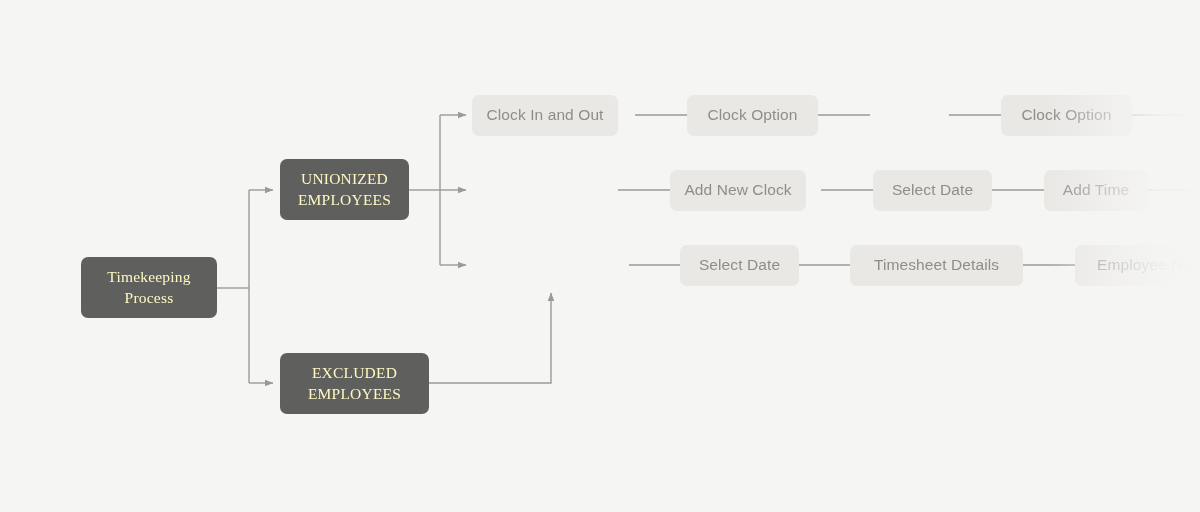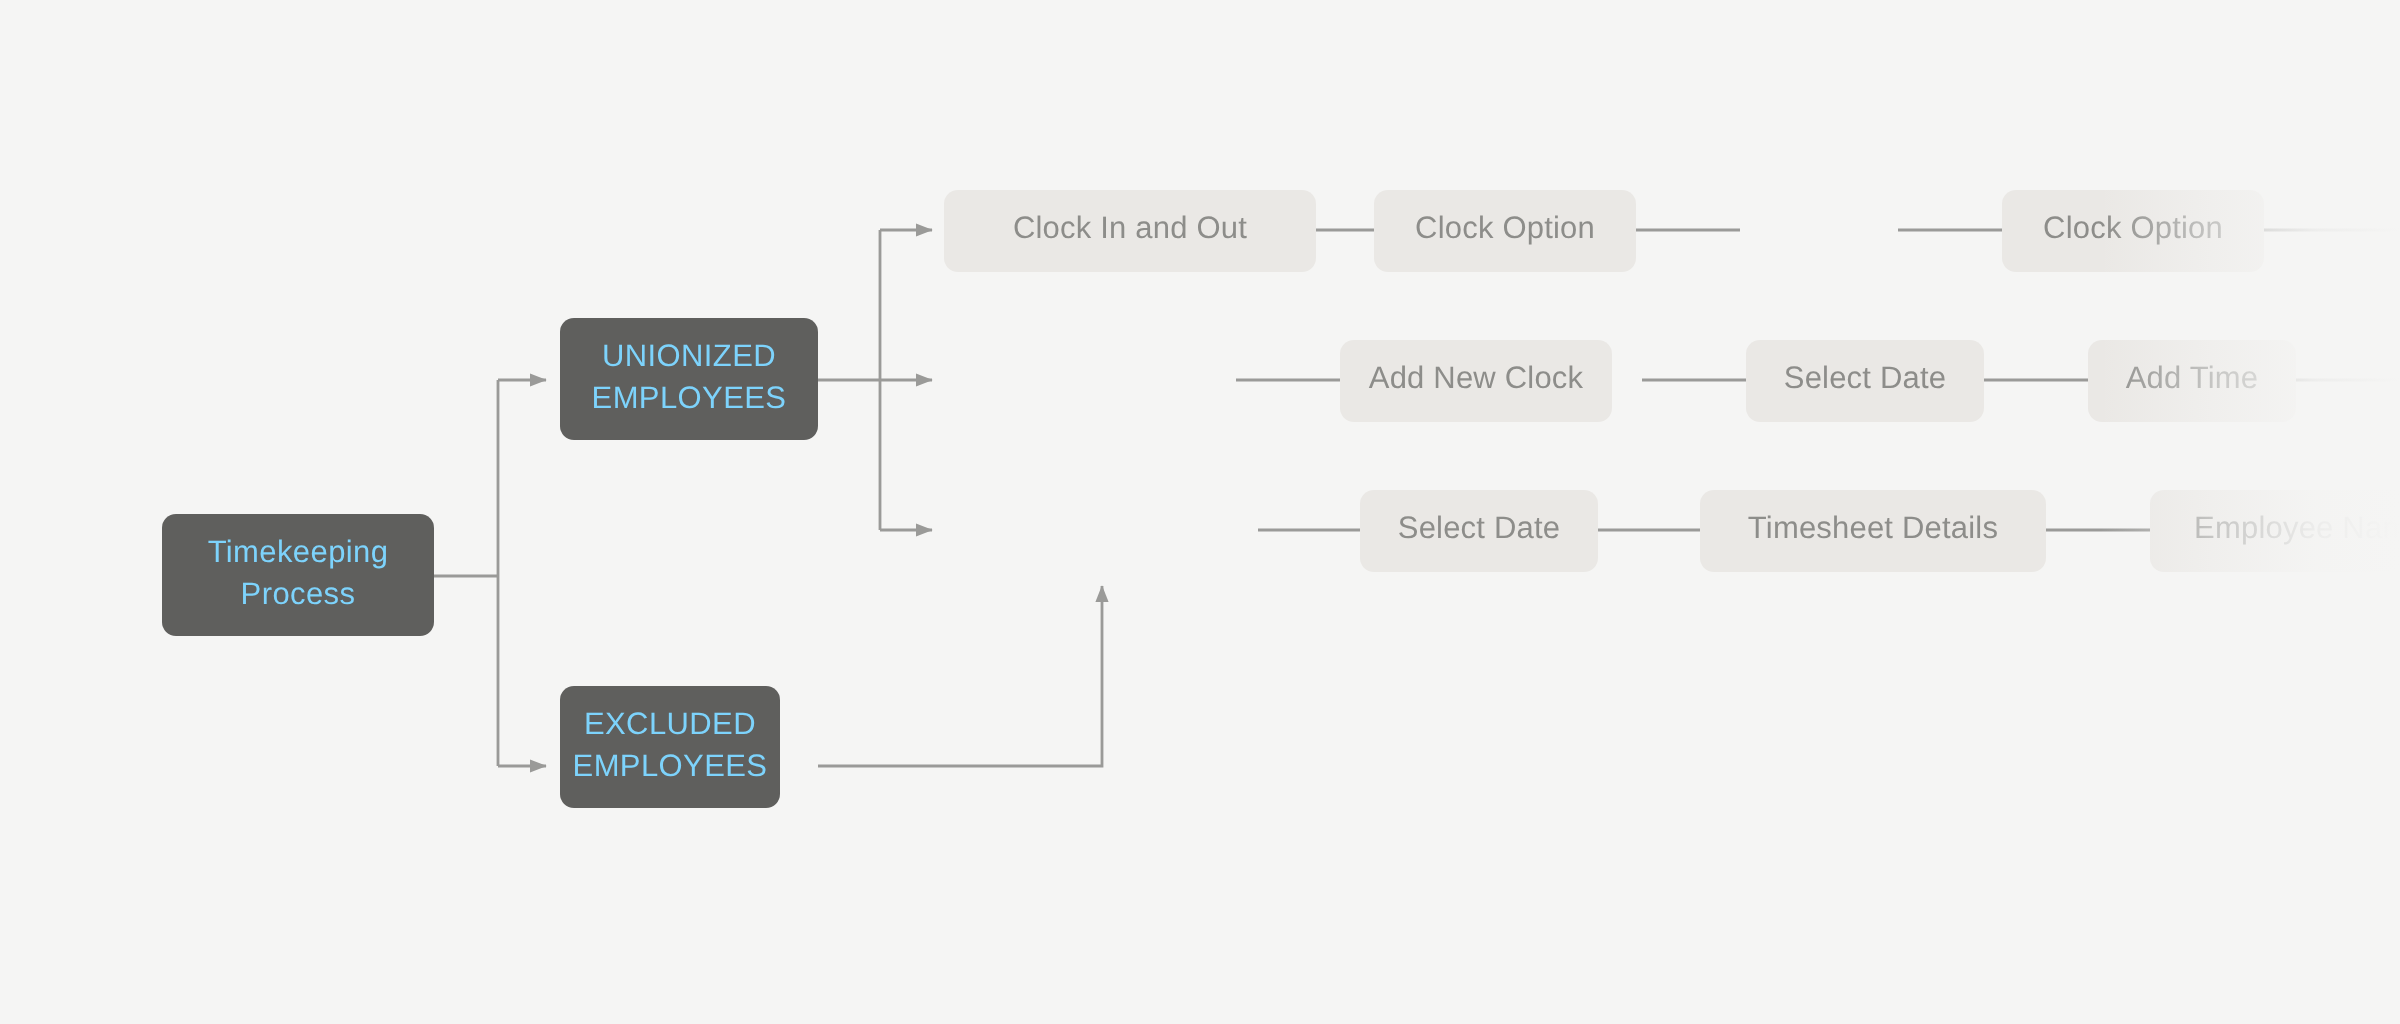--- a/index.html
+++ b/index.html
@@ -47,23 +47,24 @@
     align-items: center;
     justify-content: center;
     text-align: center;
     border-radius: 7px;
     line-height: 1.30;
     white-space: pre-line;
     user-select: none;
   }
   .node.primary {
     background: #5f5f5d;
-    color: #7dd3fc;
+    color: #fef9c3;
     font-size: 15.5px;
     letter-spacing: 0.2px;
+    font-family: Liberation Serif, serif;
   }
   .node.step {
     background: #eae8e5;
     color: #8d8d8a;
     font-size: 15.5px;
     letter-spacing: 0.1px;
     padding: 0 16px;
     white-space: nowrap;
   }
   
@@ -122,24 +123,24 @@
     <path class="edge-line" d="M629,265 L680,265"></path>
     <path class="edge-line" d="M799,265 L850,265"></path>
     <path class="edge-line" d="M1023,265 L1075,265"></path>
   </svg>
 
   <div class="node primary" id="root-node" style="left: 81px; top: 257px; width: 136px; height: 61px;">Timekeeping
 Process</div>
 
   <div class="node primary" id="branch-0" style="left: 280px; top: 159px; width: 129px; height: 61px;">UNIONIZED
 EMPLOYEES</div>
-  <div class="node primary" id="branch-1" style="left: 280px; top: 343px; width: 110px; height: 61px;">EXCLUDED
+  <div class="node primary" id="branch-1" style="left: 280px; top: 353px; width: 149px; height: 61px;">EXCLUDED
 EMPLOYEES</div>
 
-  <div class="node step" id="r0s0" style="left: 472px; top: 95px; width: 186px; height: 41px;">Clock In and Out</div>
+  <div class="node step" id="r0s0" style="left: 472px; top: 95px; width: 146px; height: 41px;">Clock In and Out</div>
   <div class="node step" id="r0s1" style="left: 687px; top: 95px; width: 131px; height: 41px;">Clock Option</div>
   <div class="node step" id="r0s3" style="left: 1001px; top: 95px; width: 131px; height: 41px;">Clock Option</div>
 
   <div class="node step" id="r1s1" style="left: 670px; top: 170px; width: 136px; height: 41px;">Add New Clock</div>
   <div class="node step" id="r1s2" style="left: 873px; top: 170px; width: 119px; height: 41px;">Select Date</div>
   <div class="node step" id="r1s3" style="left: 1044px; top: 170px; width: 104px; height: 41px;">Add Time</div>
 
   <div class="node step" id="r2s1" style="left: 680px; top: 245px; width: 119px; height: 41px;">Select Date</div>
   <div class="node step" id="r2s2" style="left: 850px; top: 245px; width: 173px; height: 41px;">Timesheet Details</div>
   <div class="node step" id="r2s3" style="left: 1075px; top: 245px; width: 160px; height: 41px;">Employee Name</div>

